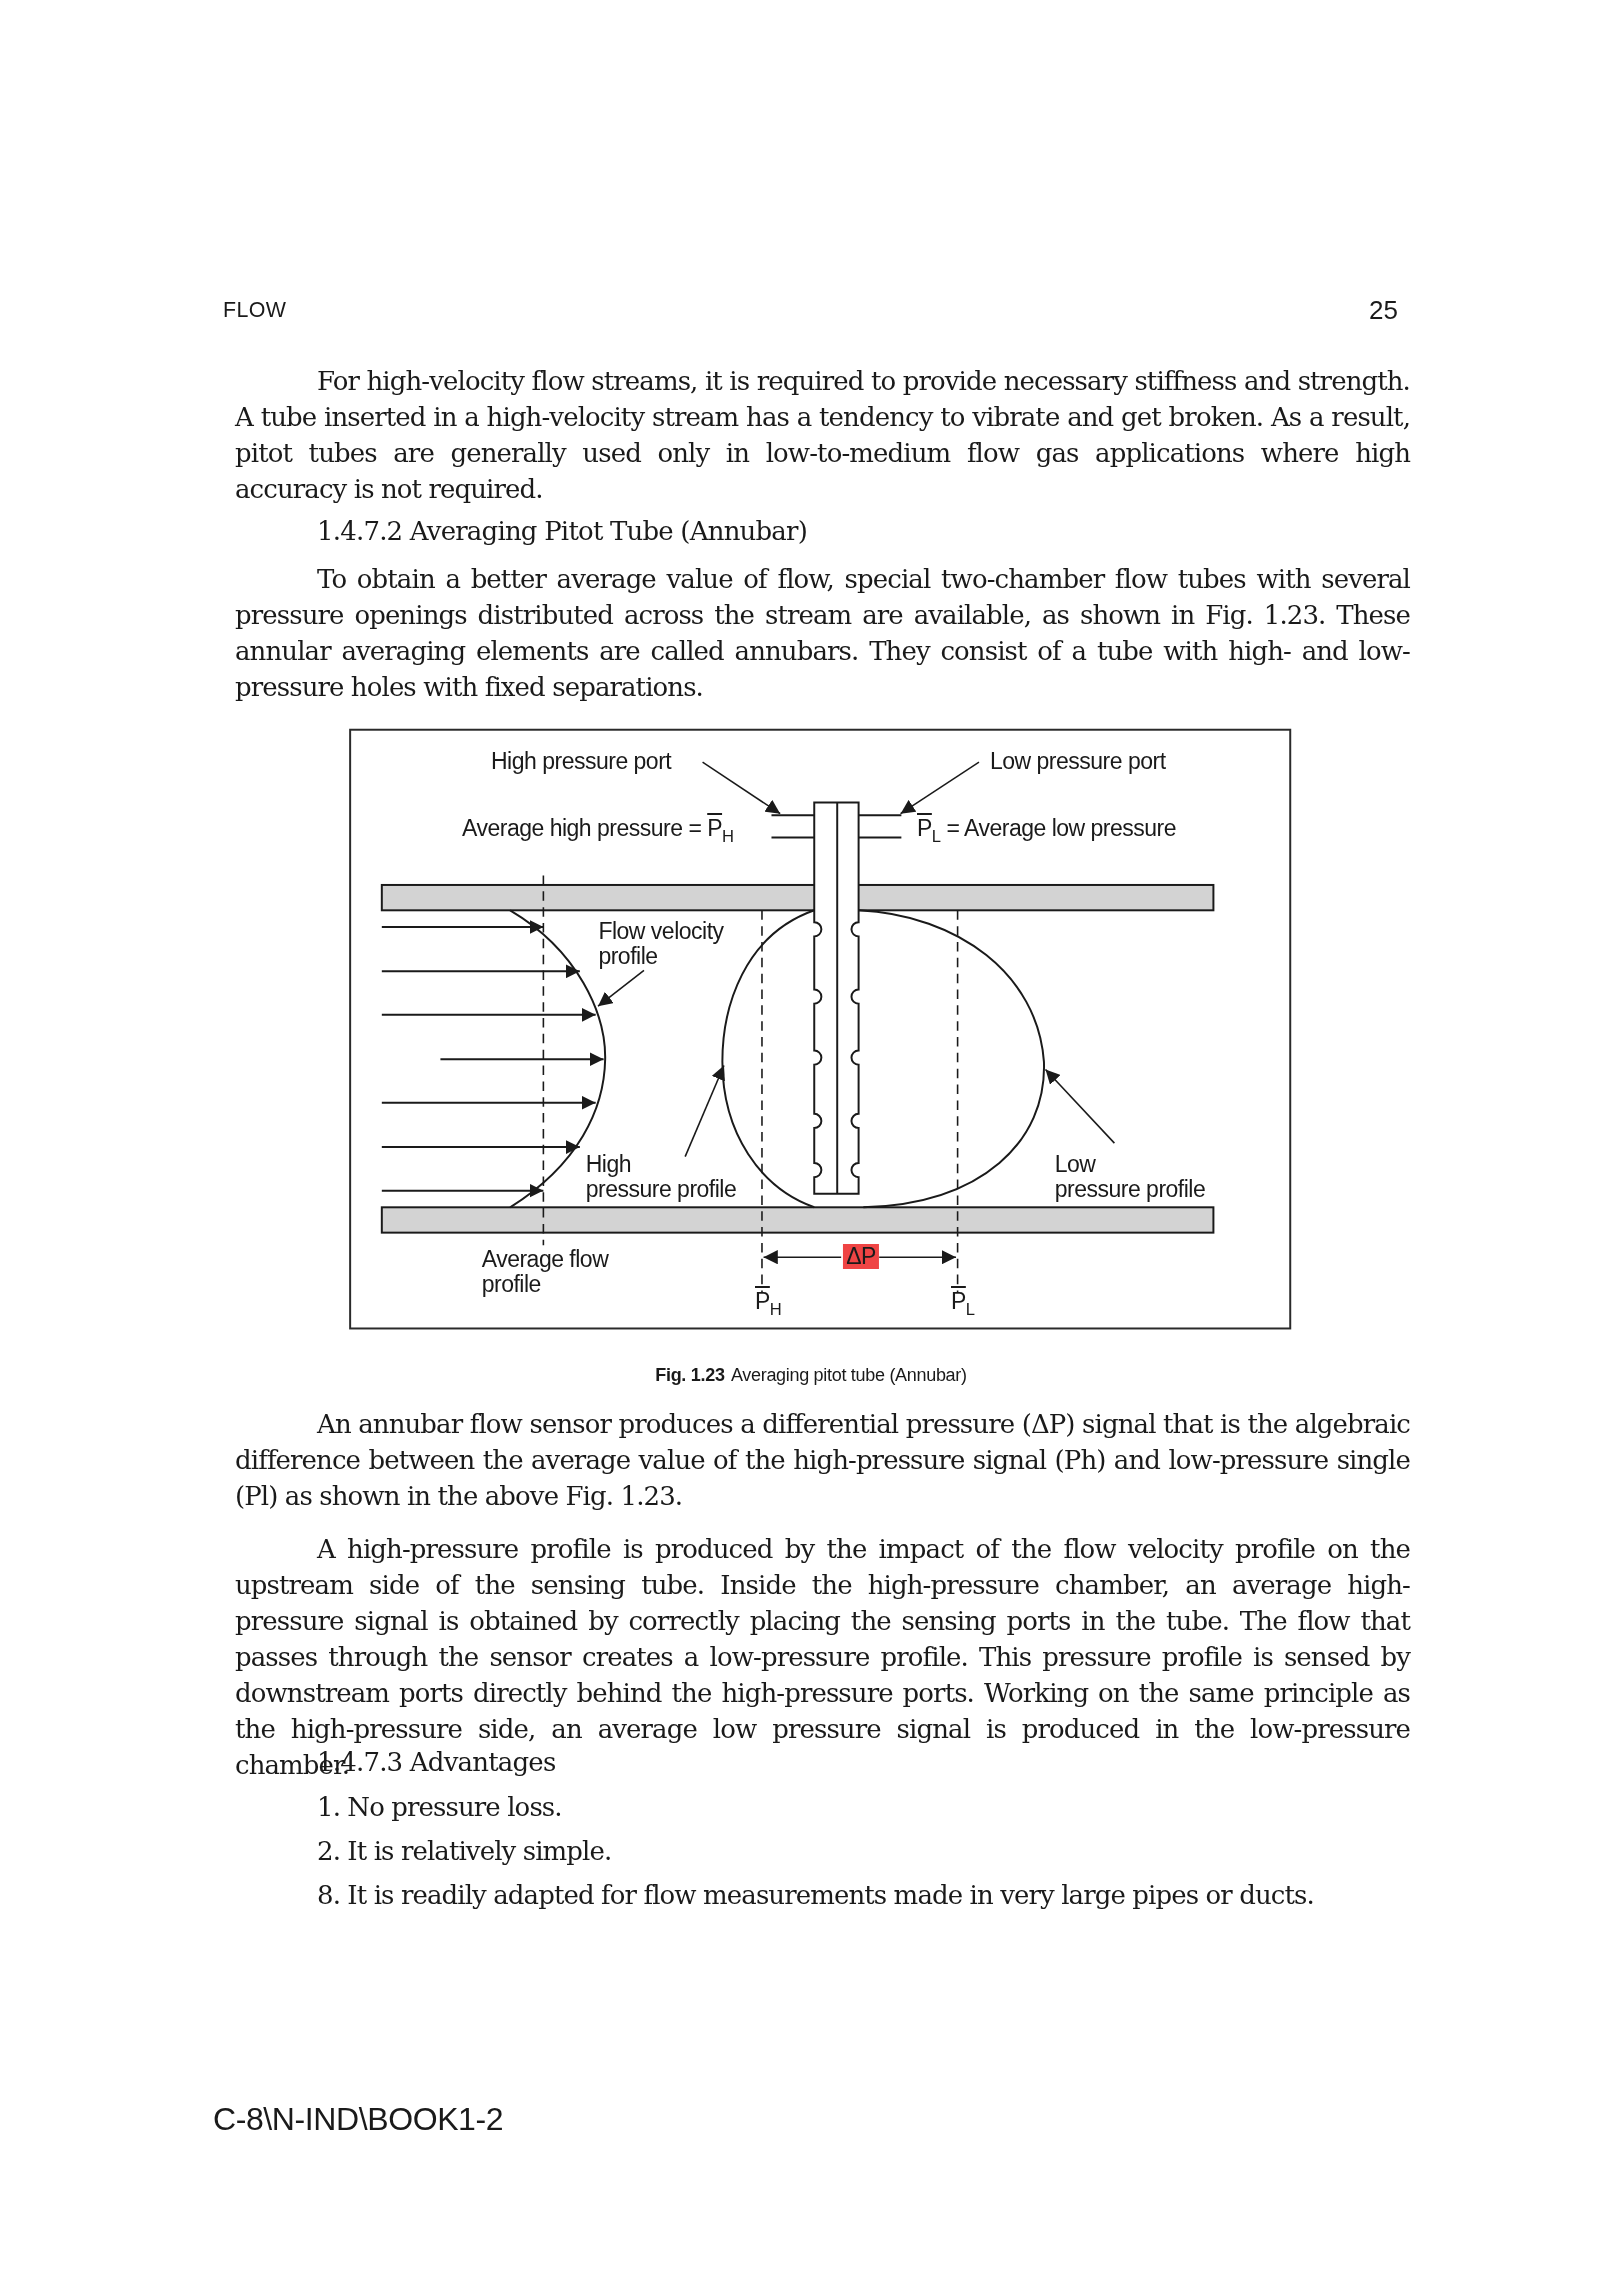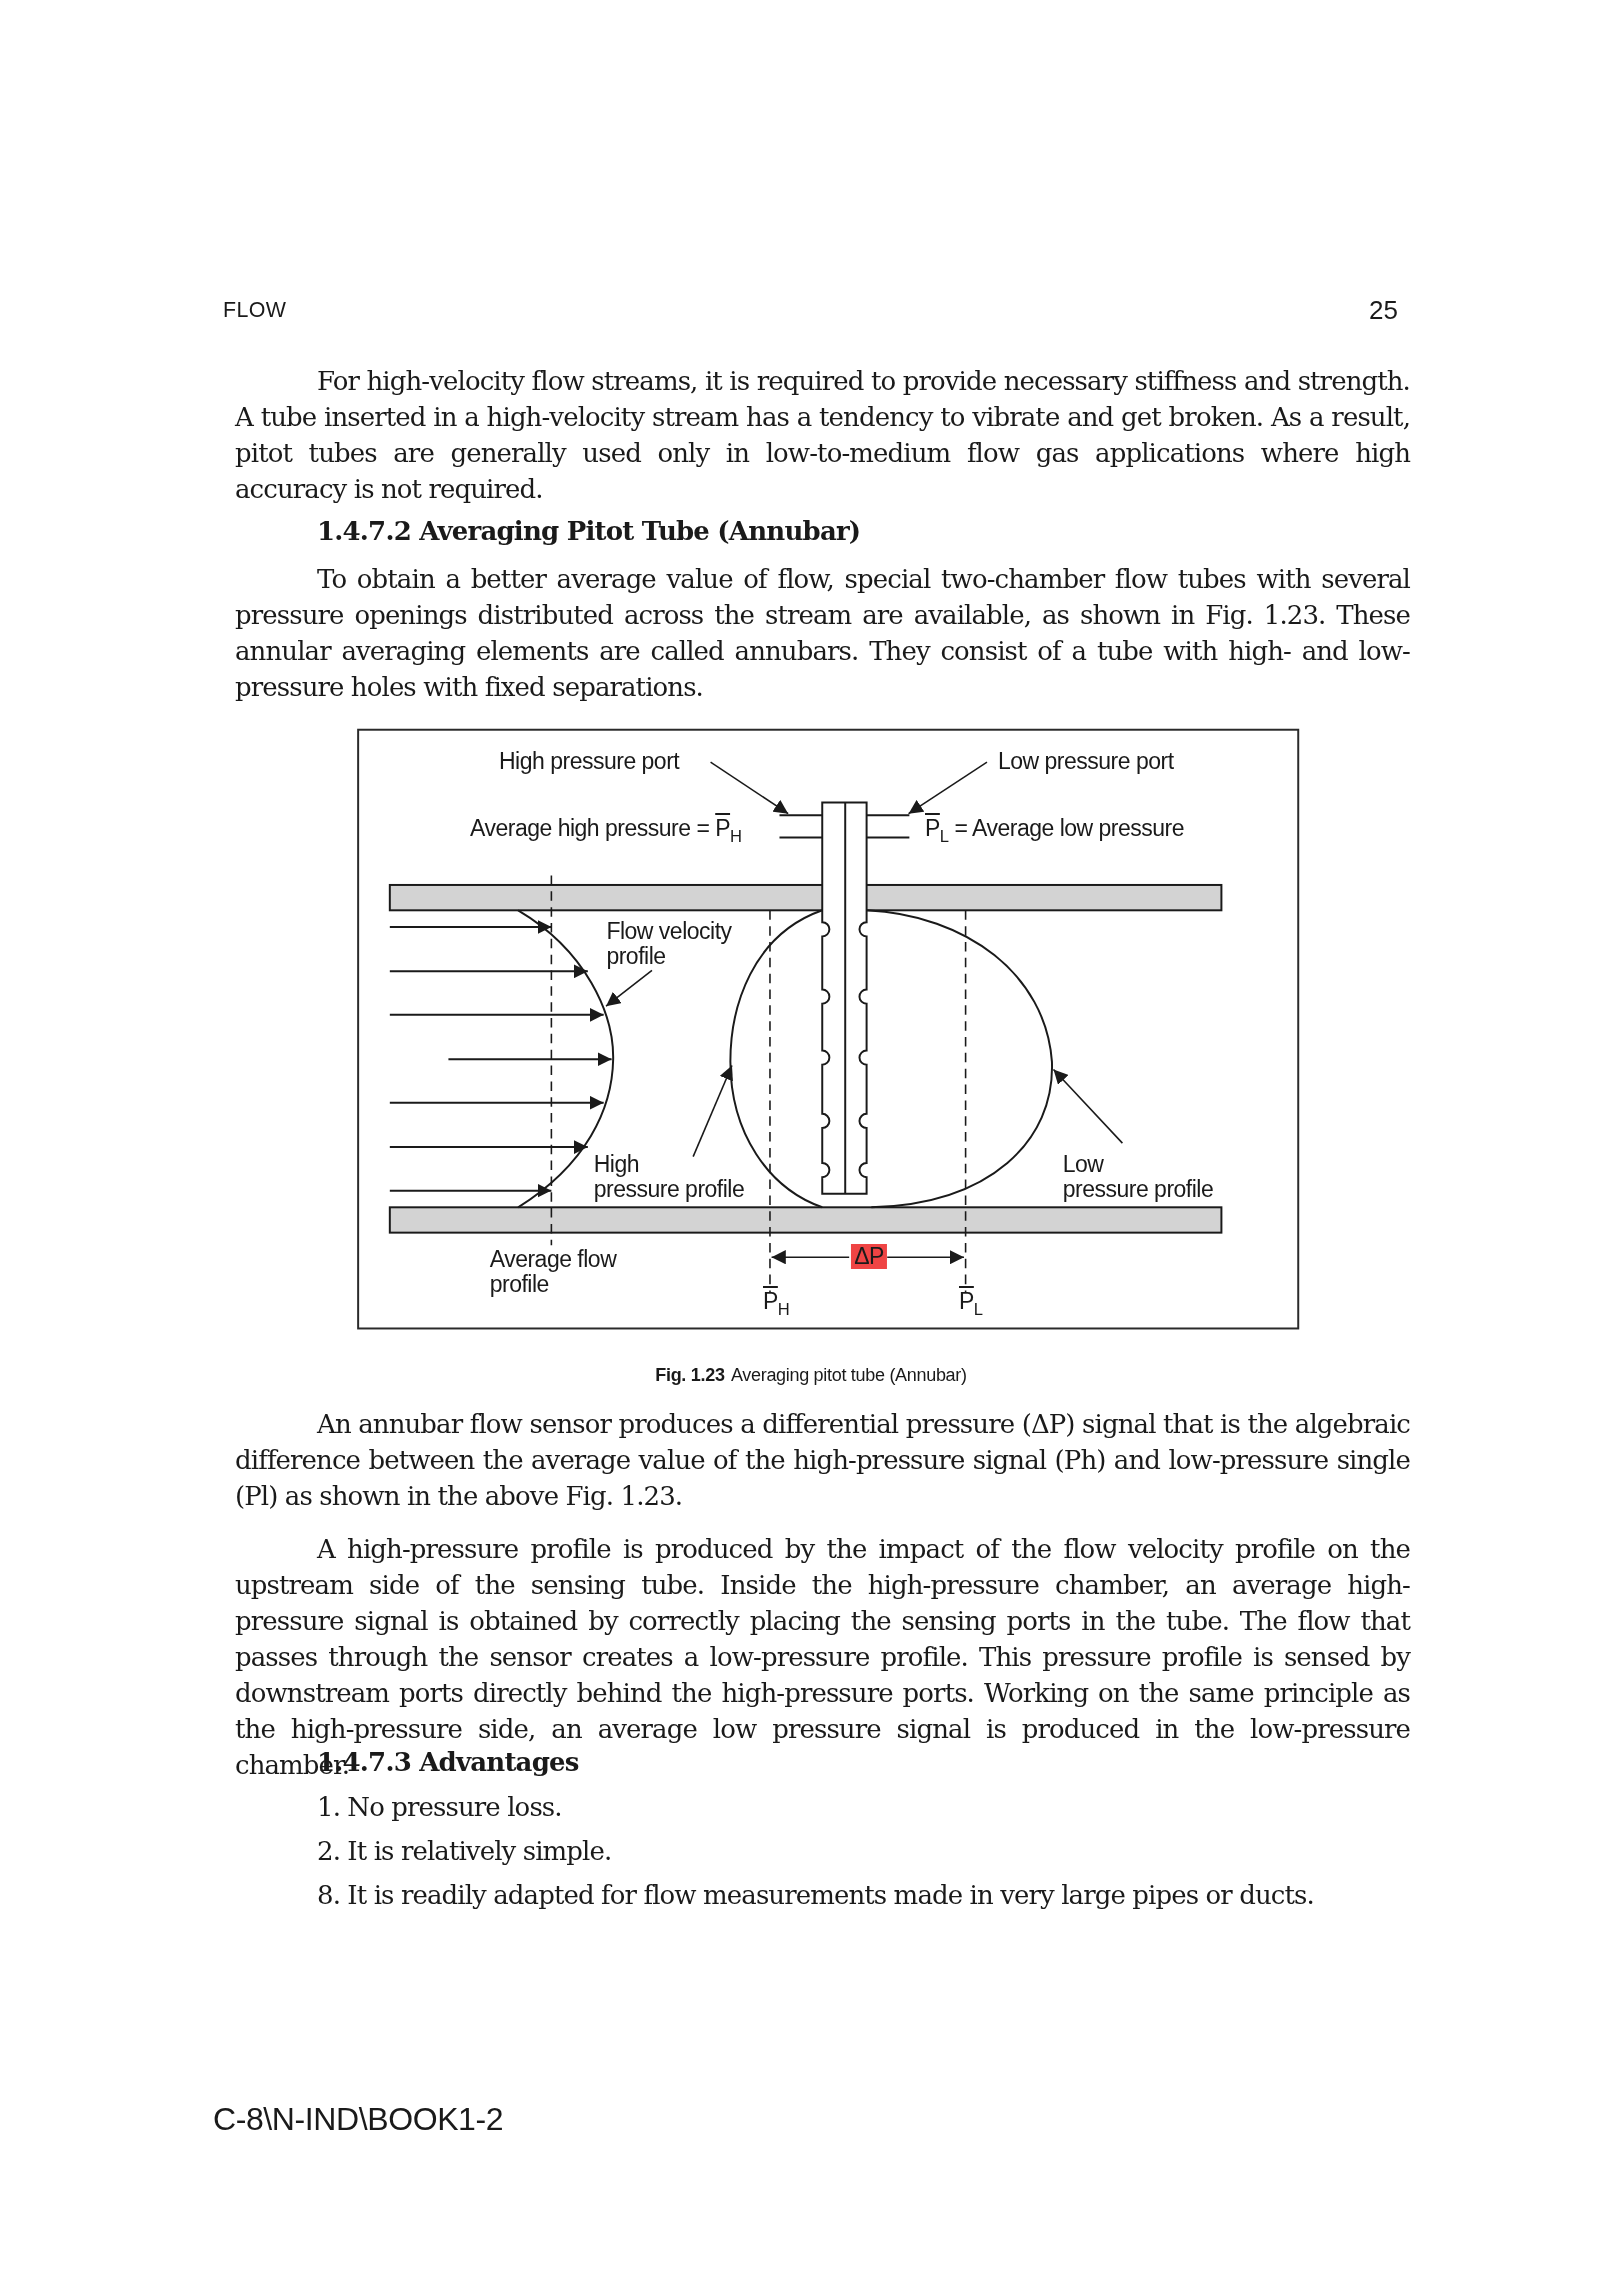--- a/index.html
+++ b/index.html
@@ -5,34 +5,34 @@
     html, body { margin: 0; padding: 0; background: #ffffff; }
     body { width: 1622px; height: 2295px; position: relative; overflow: hidden; color: #1a1a1a; }
     .sans { font-family: "Liberation Sans", "DejaVu Sans", sans-serif; }
     .serif { font-family: "DejaVu Serif", "Liberation Serif", serif; margin-left: 12px; }
 
     #running-head { position: absolute; left: 223px; top: 298px; font-size: 21.4px; letter-spacing: 0.4px; }
     #page-number { position: absolute; right: 224px; top: 295px; font-size: 26px; }
 
     .textblock { position: absolute; left: 223px; width: 1175px; font-size: 26px; line-height: 36px; text-align: justify; letter-spacing: -0.9px; word-spacing: 0px; }
     .textblock p { margin: 0; text-indent: 82px; }
-    .heading { position: absolute; left: 305px; font-size: 26px; font-weight: bold; letter-spacing: -0.8px; }
+    .heading { position: absolute; left: 305px; font-size: 26px; font-weight: normal; letter-spacing: -0.8px; }
     .list-item { position: absolute; left: 305px; font-size: 26px; letter-spacing: -0.9px; }
 
     #para1 { top: 363px; }
     #heading-1 { top: 516px; }
     #para2 { top: 561px; }
     #para3 { top: 1406px; }
     #para4 { top: 1531px; }
     #heading-2 { top: 1747px; }
     #li1 { top: 1792px; }
     #li2 { top: 1836px; }
     #li3 { top: 1880px; }
 
-    #figure { position: absolute; left: 16px; top: 0; width: 1501px; height: 1347px; pointer-events: none; }
+    #figure { position: absolute; left: 8px; top: 0; width: 1501px; height: 1347px; pointer-events: none; }
     #figure svg { position: absolute; left: 0; top: 0; }
     .fig-label { position: absolute; font-family: "Liberation Sans", "DejaVu Sans", sans-serif; font-size: 23px; line-height: 24.6px; color: #1a1a1a; white-space: nowrap; letter-spacing: -0.5px; }
     .center { transform: translateX(-50%); }
     .sub { font-size: 16.6px; position: relative; top: 6.3px; }
     .ov { text-decoration: overline; }
 
     #caption { position: absolute; left: 811px; top: 1365px; transform: translateX(-50%); font-size: 18px; white-space: nowrap; letter-spacing: -0.3px; }
     #caption b { font-weight: bold; margin-right: 6.3px; }
 
     #footer { position: absolute; left: 213px; top: 2101px; font-size: 32px; letter-spacing: -0.4px; }

